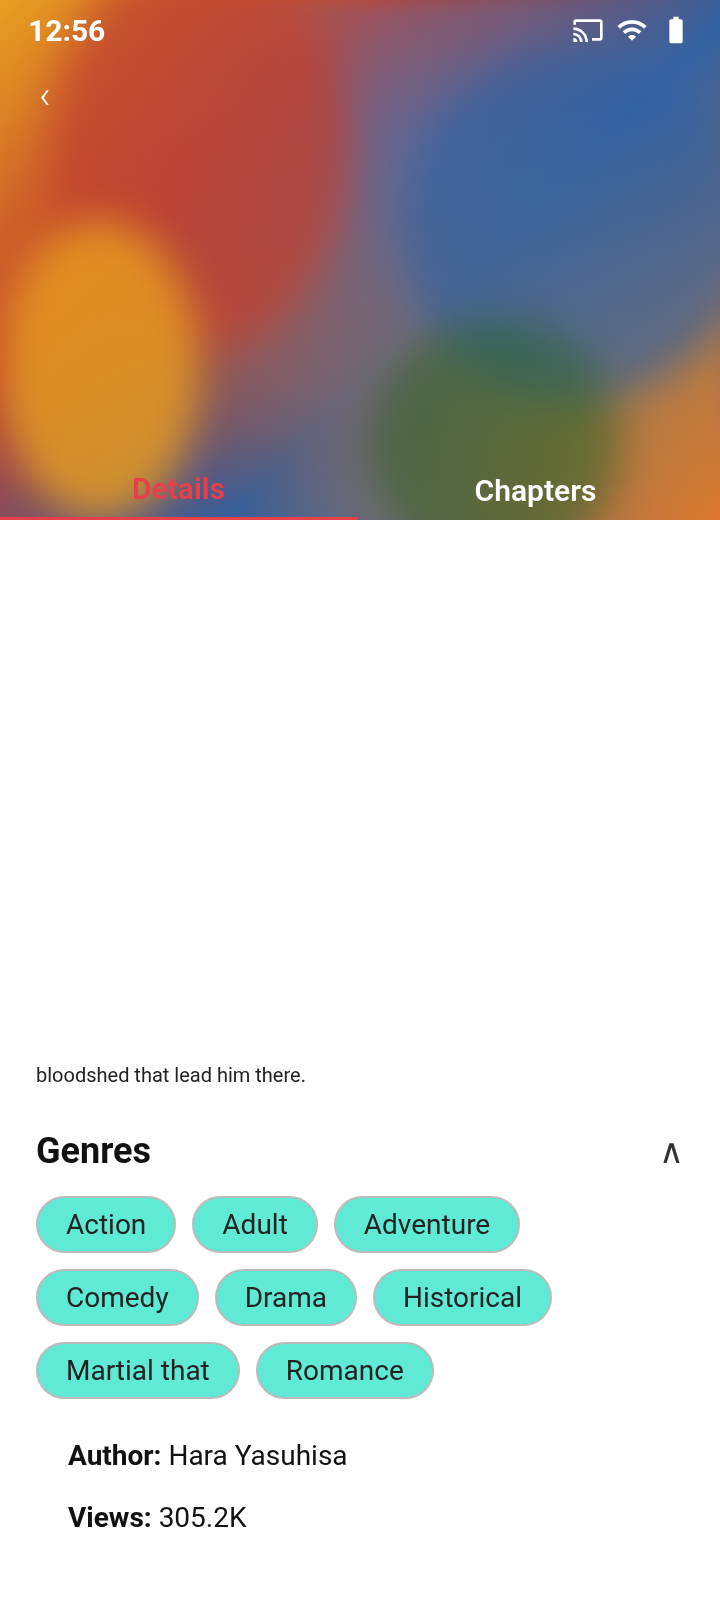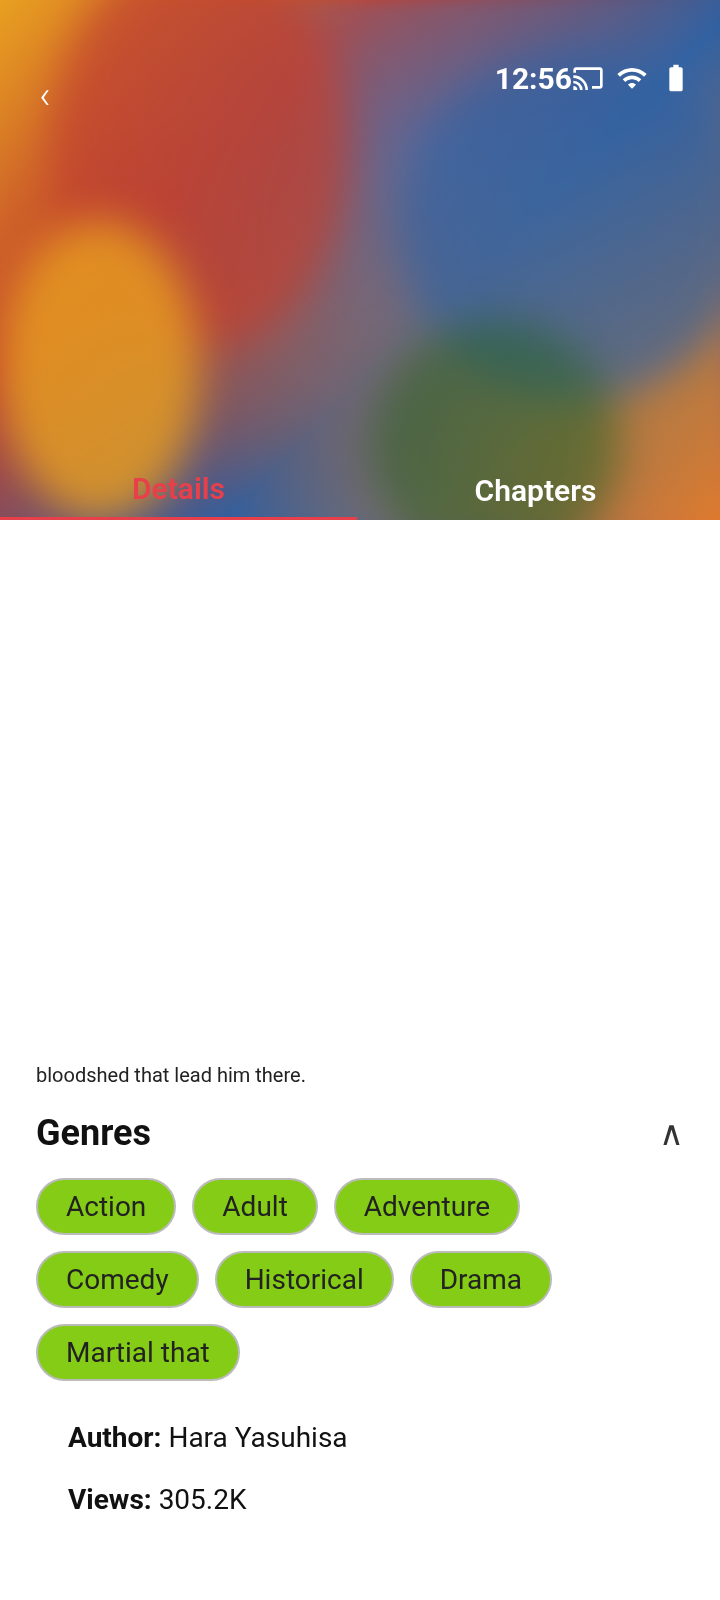--- a/index.html
+++ b/index.html
@@ -15,23 +15,22 @@
 
     
     .status-bar {
       position: absolute;
       top: 0; left: 0; right: 0;
       height: 60px;
       background: transparent;
       z-index: 10;
       display: flex;
       align-items: center;
-      justify-content: flex-end;
+      justify-content: space-between;
       padding: 0 28px;
-      margin-top: 48px;
     }
     .status-time {
       color: #fff;
       font-size: 30px;
       font-weight: bold;
     }
     .status-icons {
       display: flex;
       align-items: center;
       gap: 12px;
@@ -132,21 +131,21 @@
     .description-tail {
       padding-top: 20px;
       padding-bottom: 10px;
       font-size: 20px;
       color: #222;
       line-height: 1.5;
     }
 
     
     .genres-section {
-      margin-top: 12px;
+      margin-top: 30px;
       text-align: center;
     }
     .genres-header {
       display: flex;
       align-items: center;
       justify-content: space-between;
       margin-bottom: 24px;
     }
     .genres-title {
       font-size: 36px;
@@ -163,21 +162,21 @@
       flex-wrap: wrap;
       gap: 16px;
       margin-bottom: 36px;
     }
     .genre-tag {
       border: 2px solid #bbb;
       border-radius: 40px;
       padding: 10px 28px;
       font-size: 28px;
       color: #222;
-      background: #84cc16;
+      background: #5eead4;
       cursor: pointer;
     }
 
     
     .metadata {
       margin-top: 10px;
     }
     .meta-line {
       font-size: 28px;
       color: #111;
@@ -242,23 +241,24 @@
   <div class="genres-section">
     <div class="genres-header">
       <span class="genres-title">Genres</span>
       <span class="genres-chevron">∧</span>
     </div>
     <div class="genre-tags">
       <span class="genre-tag">Action</span>
       <span class="genre-tag">Adult</span>
       <span class="genre-tag">Adventure</span>
       <span class="genre-tag">Comedy</span>
+      <span class="genre-tag">Drama</span>
       <span class="genre-tag">Historical</span>
-      <span class="genre-tag">Drama</span>
       <span class="genre-tag">Martial that</span>
+      <span class="genre-tag">Romance</span>
     </div>
   </div>
 
   <div class="metadata">
     <div class="meta-line">
       <strong>Author:</strong>
       <span> </span><span>Hara Yasuhisa</span>
     </div>
     <div class="meta-line">
       <strong>Views:</strong>

